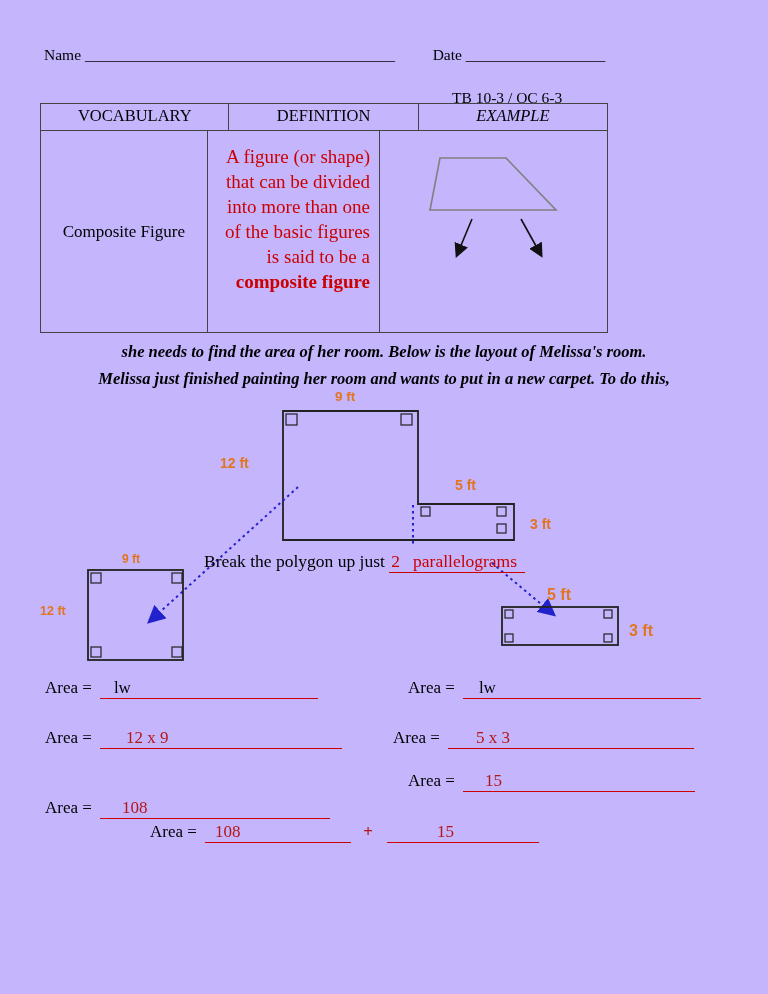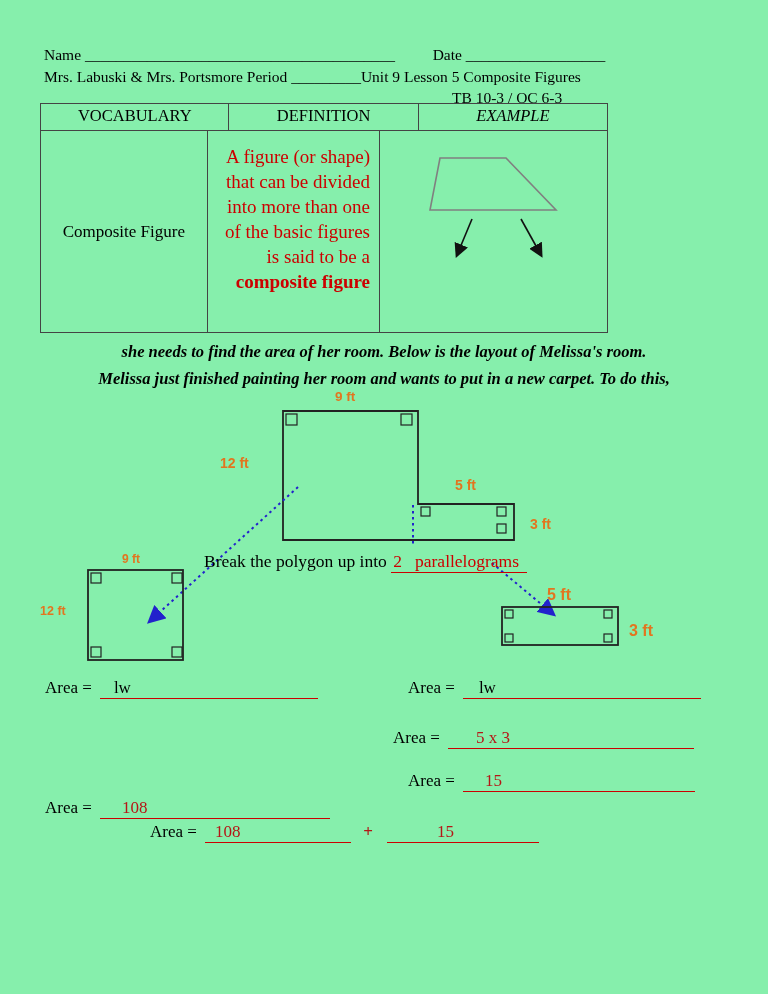--- a/index.html
+++ b/index.html
@@ -1,18 +1,18 @@
 <!DOCTYPE html>
 <html><head>
 <meta charset="utf-8">
 <style>
   * { margin:0; padding:0; box-sizing:border-box; }
   html,body { background:#fff; }
   body { width:768px; height:994px; font-family:"Liberation Serif", serif; color:#000; position:relative; }
-  .page { position:relative; width:768px; height:994px; background:#86efac; overflow:hidden; }
+  .page { position:relative; width:768px; height:994px; background:#c4b5fd; overflow:hidden; }
   .abs { position:absolute; }
   .hline { font-size:15.5px; white-space:nowrap; }
   .sp { display:inline-block; }
 
   
   .vtable { left:40px; top:103px; width:568px; height:230px; border:1px solid #444; }
   .vt-row { display:flex; }
   .vt-header { height:27px; border-bottom:1px solid #444; }
   .c1 { width:228px; } .c2 { width:229px; } .c3 { width:228px; }
   .vt-hcell { text-align:center; font-size:16.5px; padding-top:2px; border-right:1px solid #444; }
@@ -42,21 +42,20 @@
 
 <div class="page">
 
   <div class="abs hline" style="left:44px; top:46px;">
     <span>Name</span>
     <span>________________________________________</span>
     <span class="sp" style="width:30px;"></span>
     <span>Date</span>
     <span>__________________</span>
   </div>
-  <div class="abs hline" style="left:44px; top:68px;">Mrs. Labuski &amp; Mrs. Portsmore Period _________Unit 9 Lesson 5 Composite Figures</div>
   <div class="abs hline" style="left:452px; top:89px;">TB 10-3 / OC 6-3</div>
 
   <div class="abs vtable">
     <div class="vt-row vt-header">
       <div class="vt-hcell c1">VOCABULARY</div>
       <div class="vt-hcell c2">DEFINITION</div>
       <div class="vt-hcell c3">EXAMPLE</div>
     </div>
     <div class="vt-row vt-body">
       <div class="vt-bcell c1 term-cell">Composite Figure</div>
@@ -117,25 +116,28 @@
     <text x="220" y="80" fill="#e2751f" style="font:bold 14px 'Liberation Sans', sans-serif;">12 ft</text>
     <text x="455" y="102" fill="#e2751f" style="font:bold 14px 'Liberation Sans', sans-serif;">5 ft</text>
     <text x="530" y="141" fill="#e2751f" style="font:bold 14px 'Liberation Sans', sans-serif;">3 ft</text>
     <text x="122" y="175" fill="#e2751f" style="font:bold 12px 'Liberation Sans', sans-serif;">9 ft</text>
     <text x="40" y="227" fill="#e2751f" style="font:bold 12.5px 'Liberation Sans', sans-serif;">12 ft</text>
     <text x="547" y="212" fill="#e2751f" style="font:bold 16px 'Liberation Sans', sans-serif;">5 ft</text>
     <text x="629" y="248" fill="#e2751f" style="font:bold 16px 'Liberation Sans', sans-serif;">3 ft</text>
   </svg>
 
   <div class="abs break">
-    <span>Break the polygon up into </span><span class="ansr">2   parallelograms</span>
+    <span>Break the polygon up just </span><span class="ansr">2   parallelograms</span>
   </div>
 
   <div class="abs area-row" style="left:45px; top:678px;">
     <span class="alabel">Area =</span><span class="blank" style="width:218px; padding-left:14px;"><span>lw</span></span>
+  </div>
+  <div class="abs area-row" style="left:45px; top:728px;">
+    <span class="alabel">Area =</span><span class="blank" style="width:242px; padding-left:26px;"><span class="red">12 x 9</span></span>
   </div>
   <div class="abs area-row" style="left:45px; top:778px;margin-top:20px;">
     <span class="alabel">Area =</span><span class="blank" style="width:230px; padding-left:22px;"><span class="red">108</span></span>
   </div>
 
   <div class="abs area-row" style="left:408px; top:678px;">
     <span class="alabel">Area =</span><span class="blank" style="width:238px; padding-left:16px;"><span>lw</span></span>
   </div>
   <div class="abs area-row" style="left:385px; top:728px;margin-left:8px;">
     <span class="alabel">Area =</span><span class="blank" style="width:246px; padding-left:28px;"><span class="red">5 x 3</span></span>

